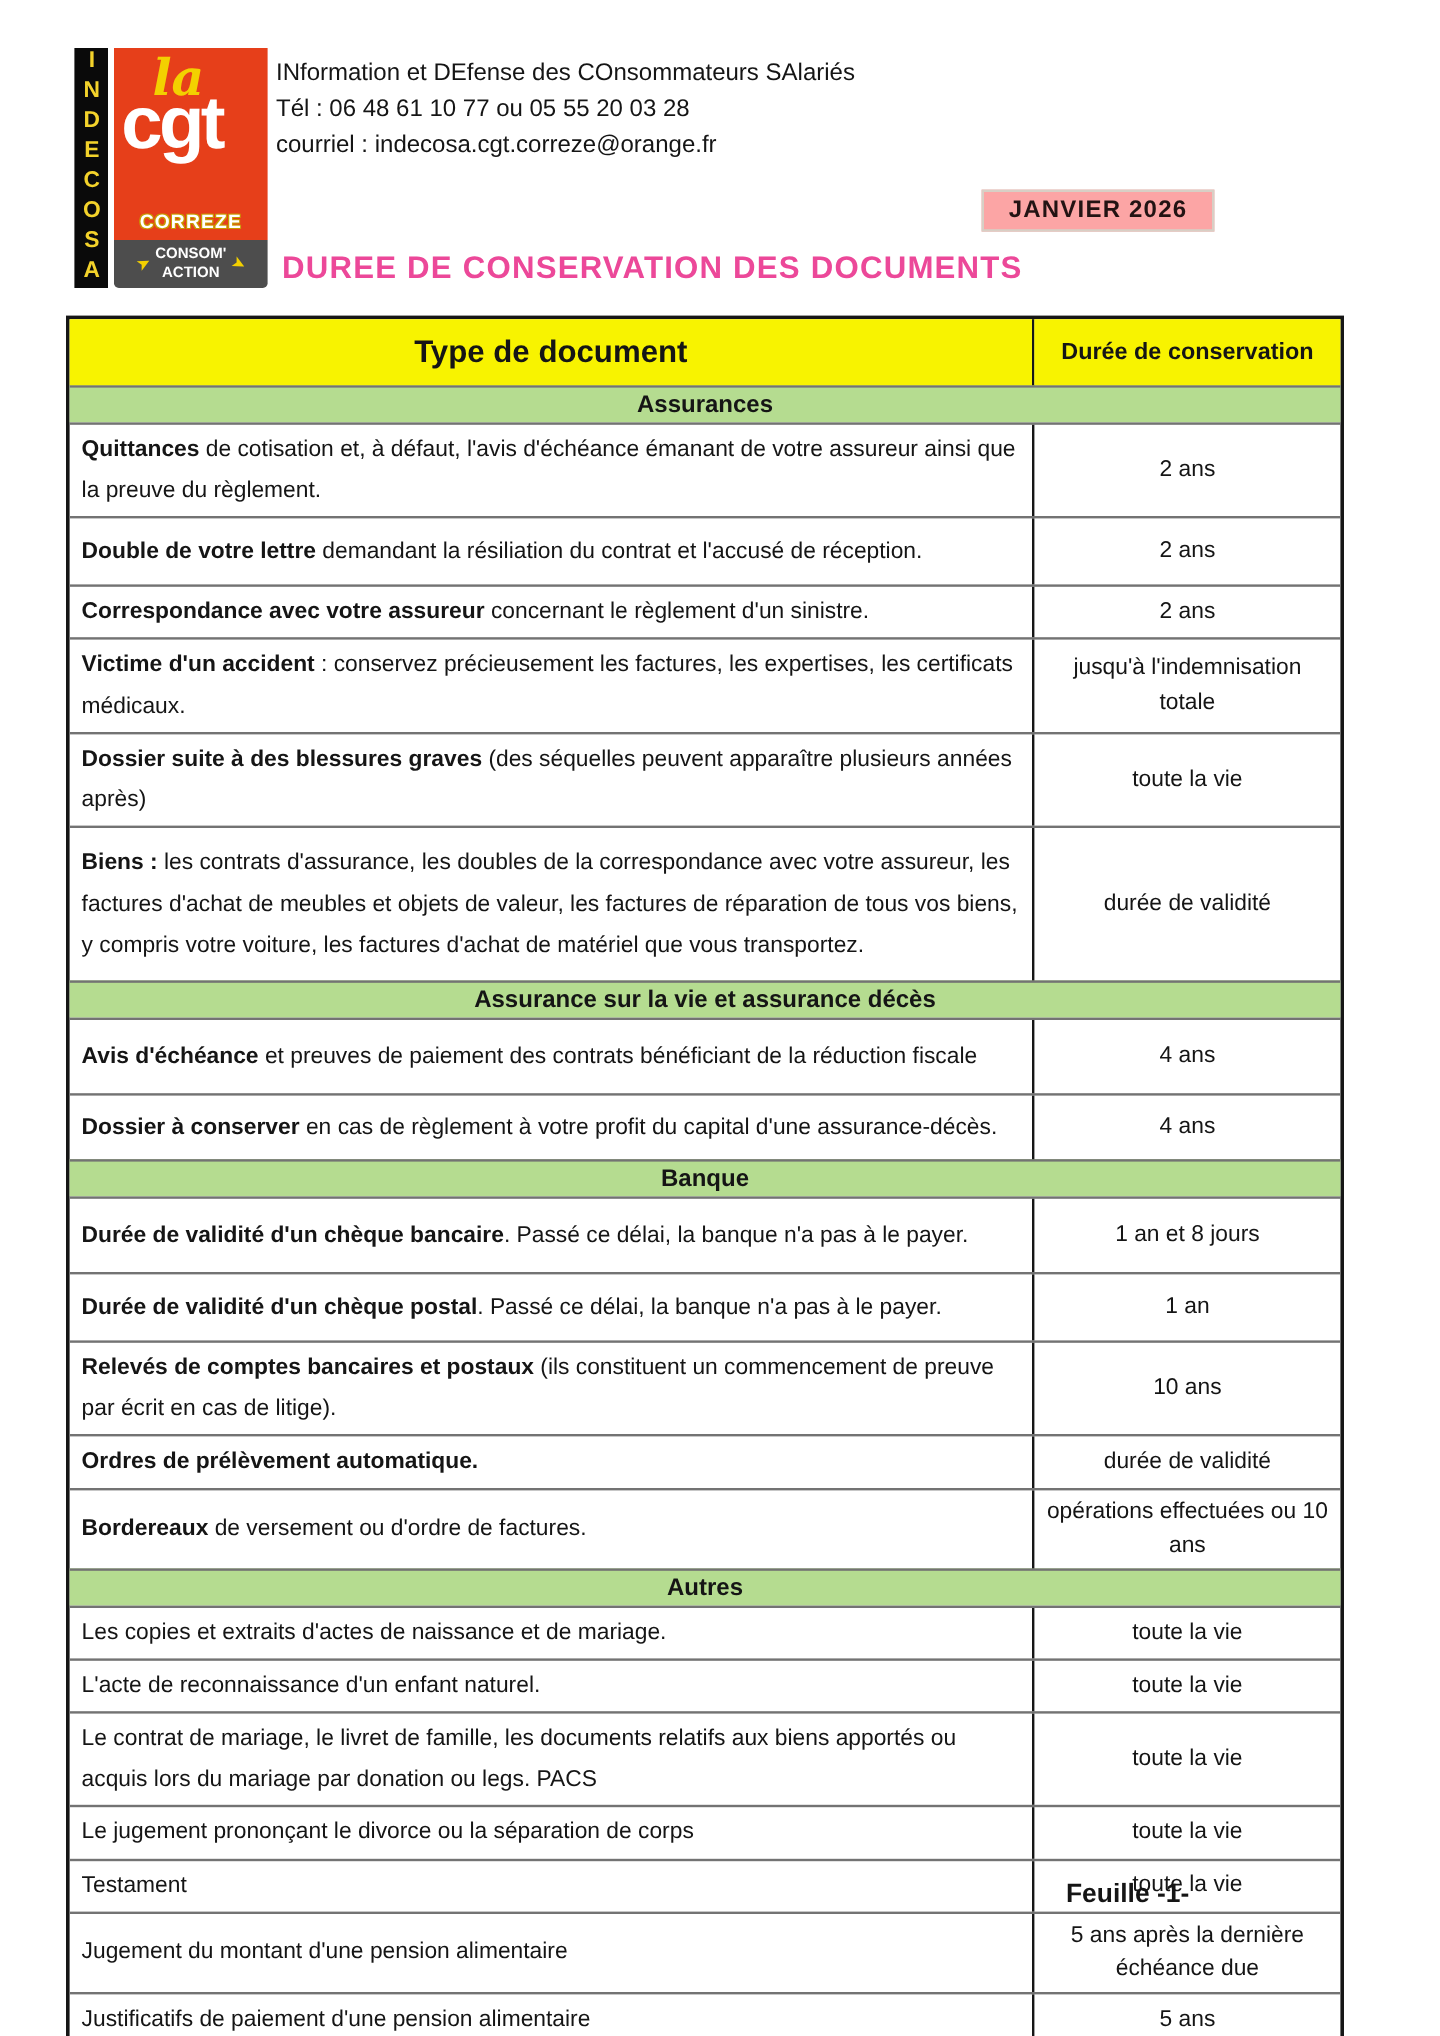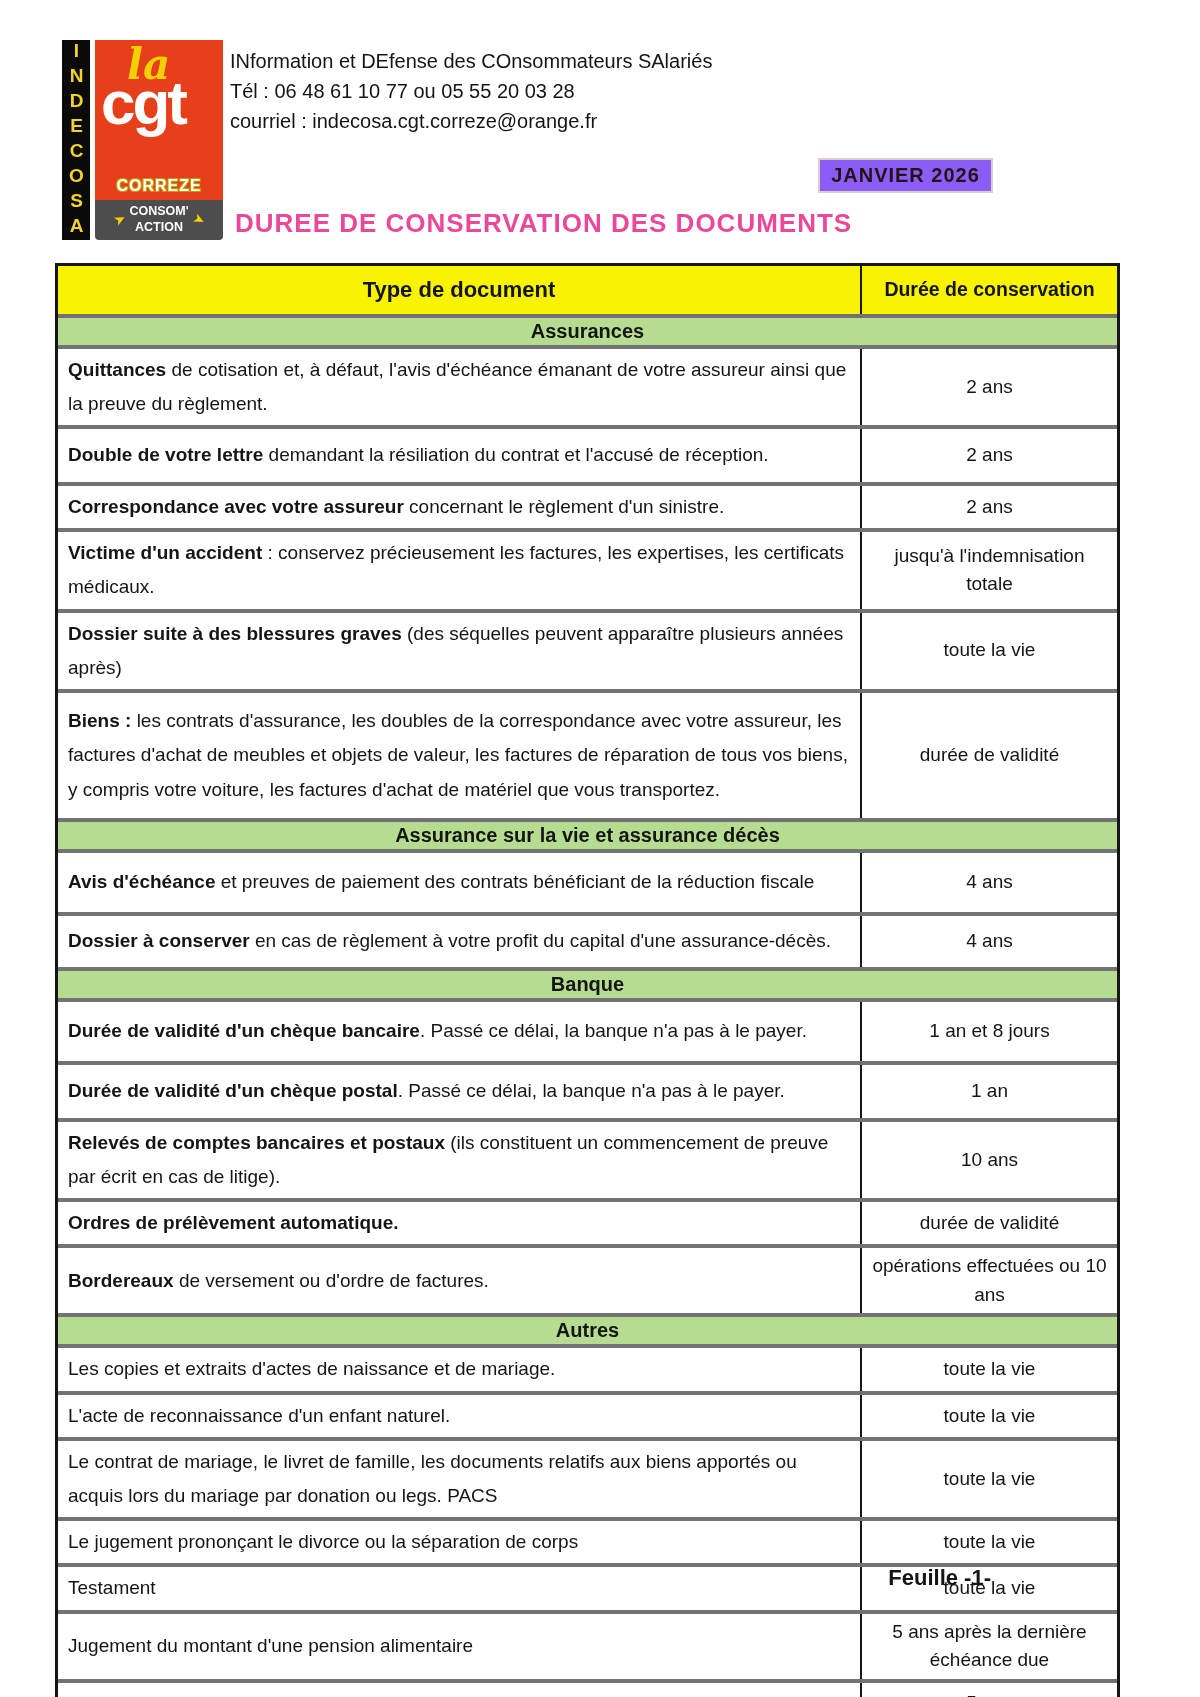--- a/index.html
+++ b/index.html
@@ -39,45 +39,45 @@
     font-weight:800; font-size:12.5px; line-height:1.25; text-align:center;
     border-radius:0 0 4px 4px;
   }
   .logo-arrow { color:#f3d000; font-size:14px; }
   .logo-arrow.a-left  { transform:rotate(-28deg); }
   .logo-arrow.a-right { transform:rotate(28deg); }
 
   
   .contact { position:absolute; left:230px; top:46px; font-weight:normal; font-size:20px; line-height:30px; }
   .date-badge {
-    position:absolute; left:818px; top:158px; width:175px; height:35px;
-    background:#8b5cf6; border:2px solid #d8cfc5;
+    position:absolute; left:818px; top:158px; width:194px; height:35px;
+    background:#fca5a5; border:2px solid #d8cfc5;
     display:flex; align-items:center; justify-content:center;
     font-weight:bold; font-size:20px; letter-spacing:1px; color:#231313;
   }
   .doc-title {
     position:absolute; left:235px; top:208px;
     font-weight:800; font-size:26px; letter-spacing:1px; color:#ec4899; white-space:nowrap;text-align:center;
   }
 
   
   .tbl { position:absolute; left:55px; top:263px; width:1065px; border:3px solid #161616; background:#fff; }
-  .trow { display:flex; border-top:4px solid #737373; }
+  .trow { display:flex; border-top:2px solid #737373; }
   .trow:first-child { border-top:none; }
   .doc {
     width:804px; border-right:2px solid #161616; padding:4px 10px;
     display:flex; align-items:center; font-size:19px; line-height:1.8;
   }
   .dur {
     flex:1; padding:4px 8px; display:flex; align-items:center; justify-content:center;
     text-align:center; font-size:19px; line-height:1.5;
   }
   .b { font-weight:bold; }
   .thead .doc, .thead .dur { background:#f8f300; font-weight:bold; justify-content:center; text-align:center; }
-  .thead .doc { font-size:22px; }
+  .thead .doc { font-size:26px; }
   .thead .dur { font-size:19.5px; }
   .section { background:#b5dc90; display:flex; align-items:center; justify-content:center;
              text-align:center; font-weight:bold; font-size:20px; }
   
   .mh-head{min-height:35px} .mh-sec{min-height:31px}
   .mh30{min-height:30px} .mh32{min-height:32px} .mh55{min-height:55px}
   .mh57{min-height:57px} .mh58{min-height:58px} .mh62{min-height:62px}
   .mh63{min-height:63px} .mh66{min-height:66px} .mh129{min-height:129px}
 
   .page-footer {

